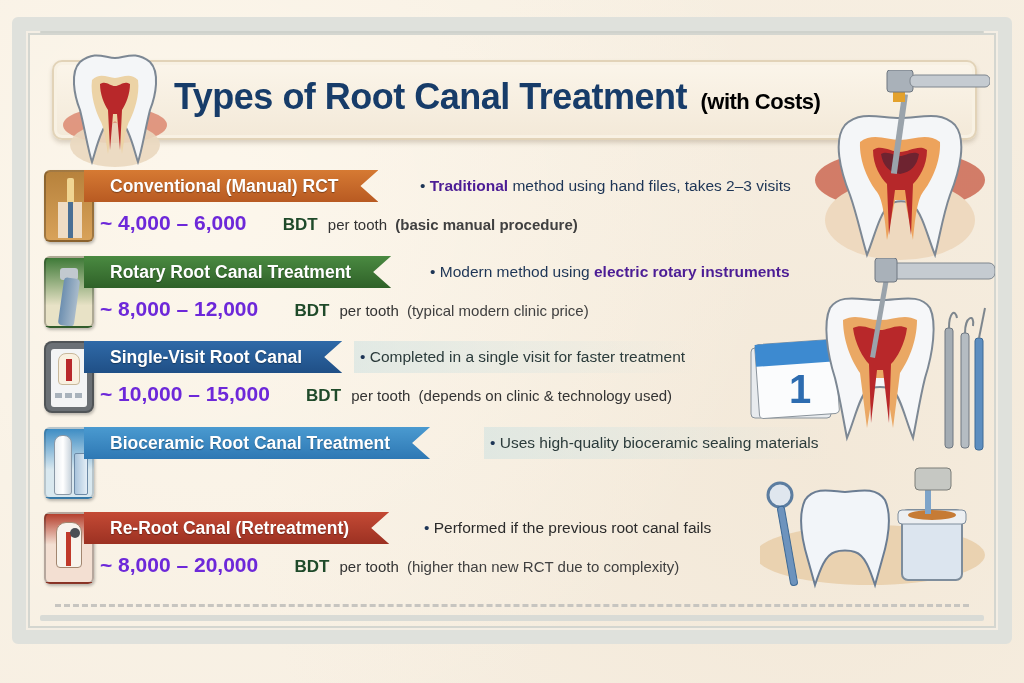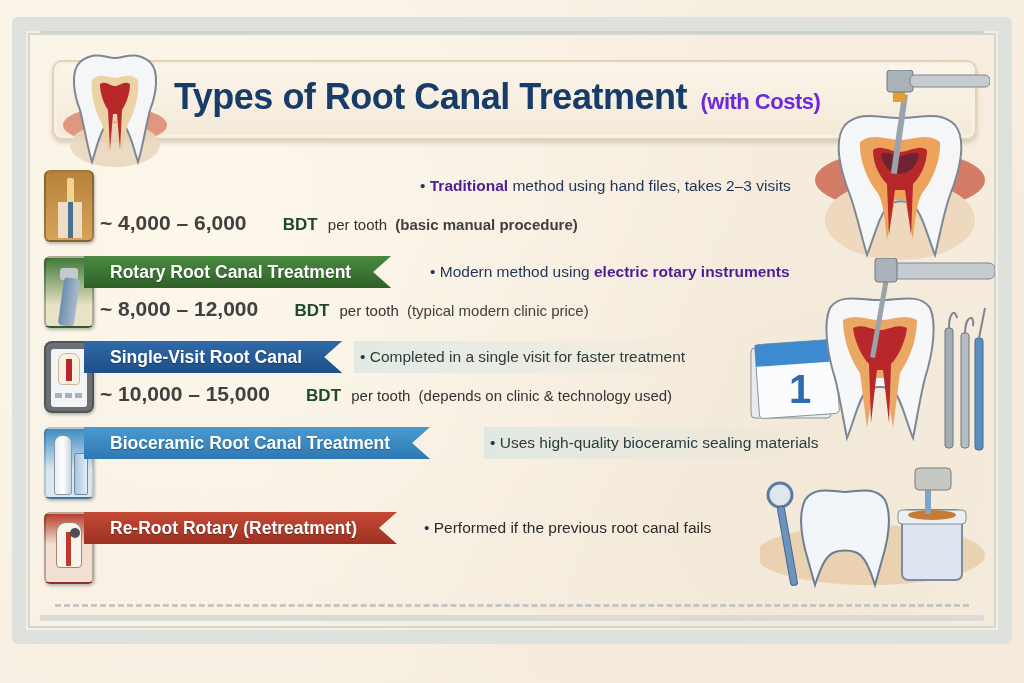--- a/index.html
+++ b/index.html
@@ -34,21 +34,21 @@
     background: linear-gradient(#fbf5ea, #f3e9d8);
     border: 2px solid #e2d3b8;
     border-radius: 10px;
     box-shadow: 0 3px 4px rgba(120,100,70,0.25), inset 0 0 0 3px #f8f1e3;
   }
   .title {
     position: absolute; left: 174px; top: 76px;
     font-size: 36px; font-weight: bold; color: #173c69;
     letter-spacing: -0.5px; white-space: nowrap;
   }
-  .title .sub { font-size: 22px; color: #6d28d9; font-weight: bold; margin-left: 4px; }
+  .title .sub { font-size: 22px; color: #000000; font-weight: bold; margin-left: 4px; }
 
   
   .illus { position: absolute; }
 
   
   .row { position: absolute; left: 44px; width: 720px; height: 80px; }
   .row-icon {
     position: absolute; left: 0; top: 4px; width: 50px; height: 72px;
     border-radius: 6px; border: 2px solid rgba(0,0,0,0.25);
     box-shadow: 1px 2px 3px rgba(0,0,0,0.25);
@@ -65,21 +65,21 @@
   }
   .desc-band {
     position: absolute; top: 4px; height: 32px; line-height: 32px;
     font-size: 15.5px; color: #1d3556; white-space: nowrap; padding-left: 6px; padding-right: 12px;
   }
   .desc-band b { font-weight: bold; color: #4c1d95; }
   .price-line {
     position: absolute; left: 56px; top: 42px; height: 30px; line-height: 30px;
     white-space: nowrap; font-size: 15px; color: #2d2d2d;
   }
-  .price { font-size: 21px; font-weight: bold; color: #404040; }
+  .price { font-size: 21px; font-weight: bold; color: #6d28d9; }
   .bdt { font-size: 17px; font-weight: bold; color: #1f4a2a; padding-left: 32px; }
   .perunit { color: #333; margin-left: 6px; }
   .note { color: #404040; margin-left: 4px; }
   .note.bold { font-weight: bold; }
 
   .dashed {
     position: absolute; left: 55px; right: 55px; top: 604px;
     border-top: 3px dashed #c7c5c0;
   }
 </style>
@@ -157,20 +157,23 @@
     <rect x="155" y="8" width="36" height="22" rx="4" fill="#c6c8c3" stroke="#7b7d78"></rect>
   </g>
 </svg>
 
 <div class="row" style="top:166px">
   <div class="row-icon" style="background:linear-gradient(#b7823c,#d8a25a);">
     <div style="position:absolute;left:12px;top:30px;width:24px;height:36px;background:#efdcc4;"></div>
     <div style="position:absolute;left:21px;top:6px;width:7px;height:26px;background:#f0d592;border-radius:2px;"></div>
     <div style="position:absolute;left:22px;top:30px;width:5px;height:36px;background:#4a6f94;"></div>
   </div>
+  <div class="ribbon" style="background:linear-gradient(#d67a33,#b85a22);">
+    <span>Conventional (Manual) RCT</span>
+  </div>
   <div class="desc-band" style="left:370px;">
     <span>•</span>
     <b>Traditional</b><span> method using hand files, takes 2–3 visits</span>
   </div>
   <div class="price-line">
     <span class="price">~ 4,000 – 6,000</span>
     <span class="bdt">BDT</span>
     <span class="perunit">per tooth</span>
     <span class="note bold">(basic manual procedure)</span>
   </div>
@@ -232,21 +235,27 @@
   </div>
 </div>
 
 <div class="row" style="top:508px">
   <div class="row-icon" style="background:linear-gradient(#b5402e,#f3dfd2 45%);">
     <div style="position:absolute;left:10px;top:8px;width:26px;height:46px;background:#f8f3ec;border-radius:10px 10px 4px 4px;border:1px solid #a28670;"></div>
     <div style="position:absolute;left:20px;top:18px;width:5px;height:34px;background:#c0392b;"></div>
     <div style="position:absolute;left:24px;top:14px;width:10px;height:10px;background:#4b4f55;border-radius:50%;"></div>
   </div>
   <div class="ribbon" style="background:linear-gradient(#c44a35,#9c3122);">
-    <span>Re-Root Rotary (Retreatment)</span>
+    <span>Re-Root Canal (Retreatment)</span>
   </div>
   <div class="desc-band" style="left:374px;">
     <span>•</span>
     <span style="color:#2b2b2b">Performed if the previous root canal fails</span>
   </div>
+  <div class="price-line">
+    <span class="price">~ 8,000 – 20,000</span>
+    <span class="bdt">BDT</span>
+    <span class="perunit">per tooth</span>
+    <span class="note">(higher than new RCT due to complexity)</span>
+  </div>
 </div>
 
 <div class="dashed"></div>
 
 </body></html>

